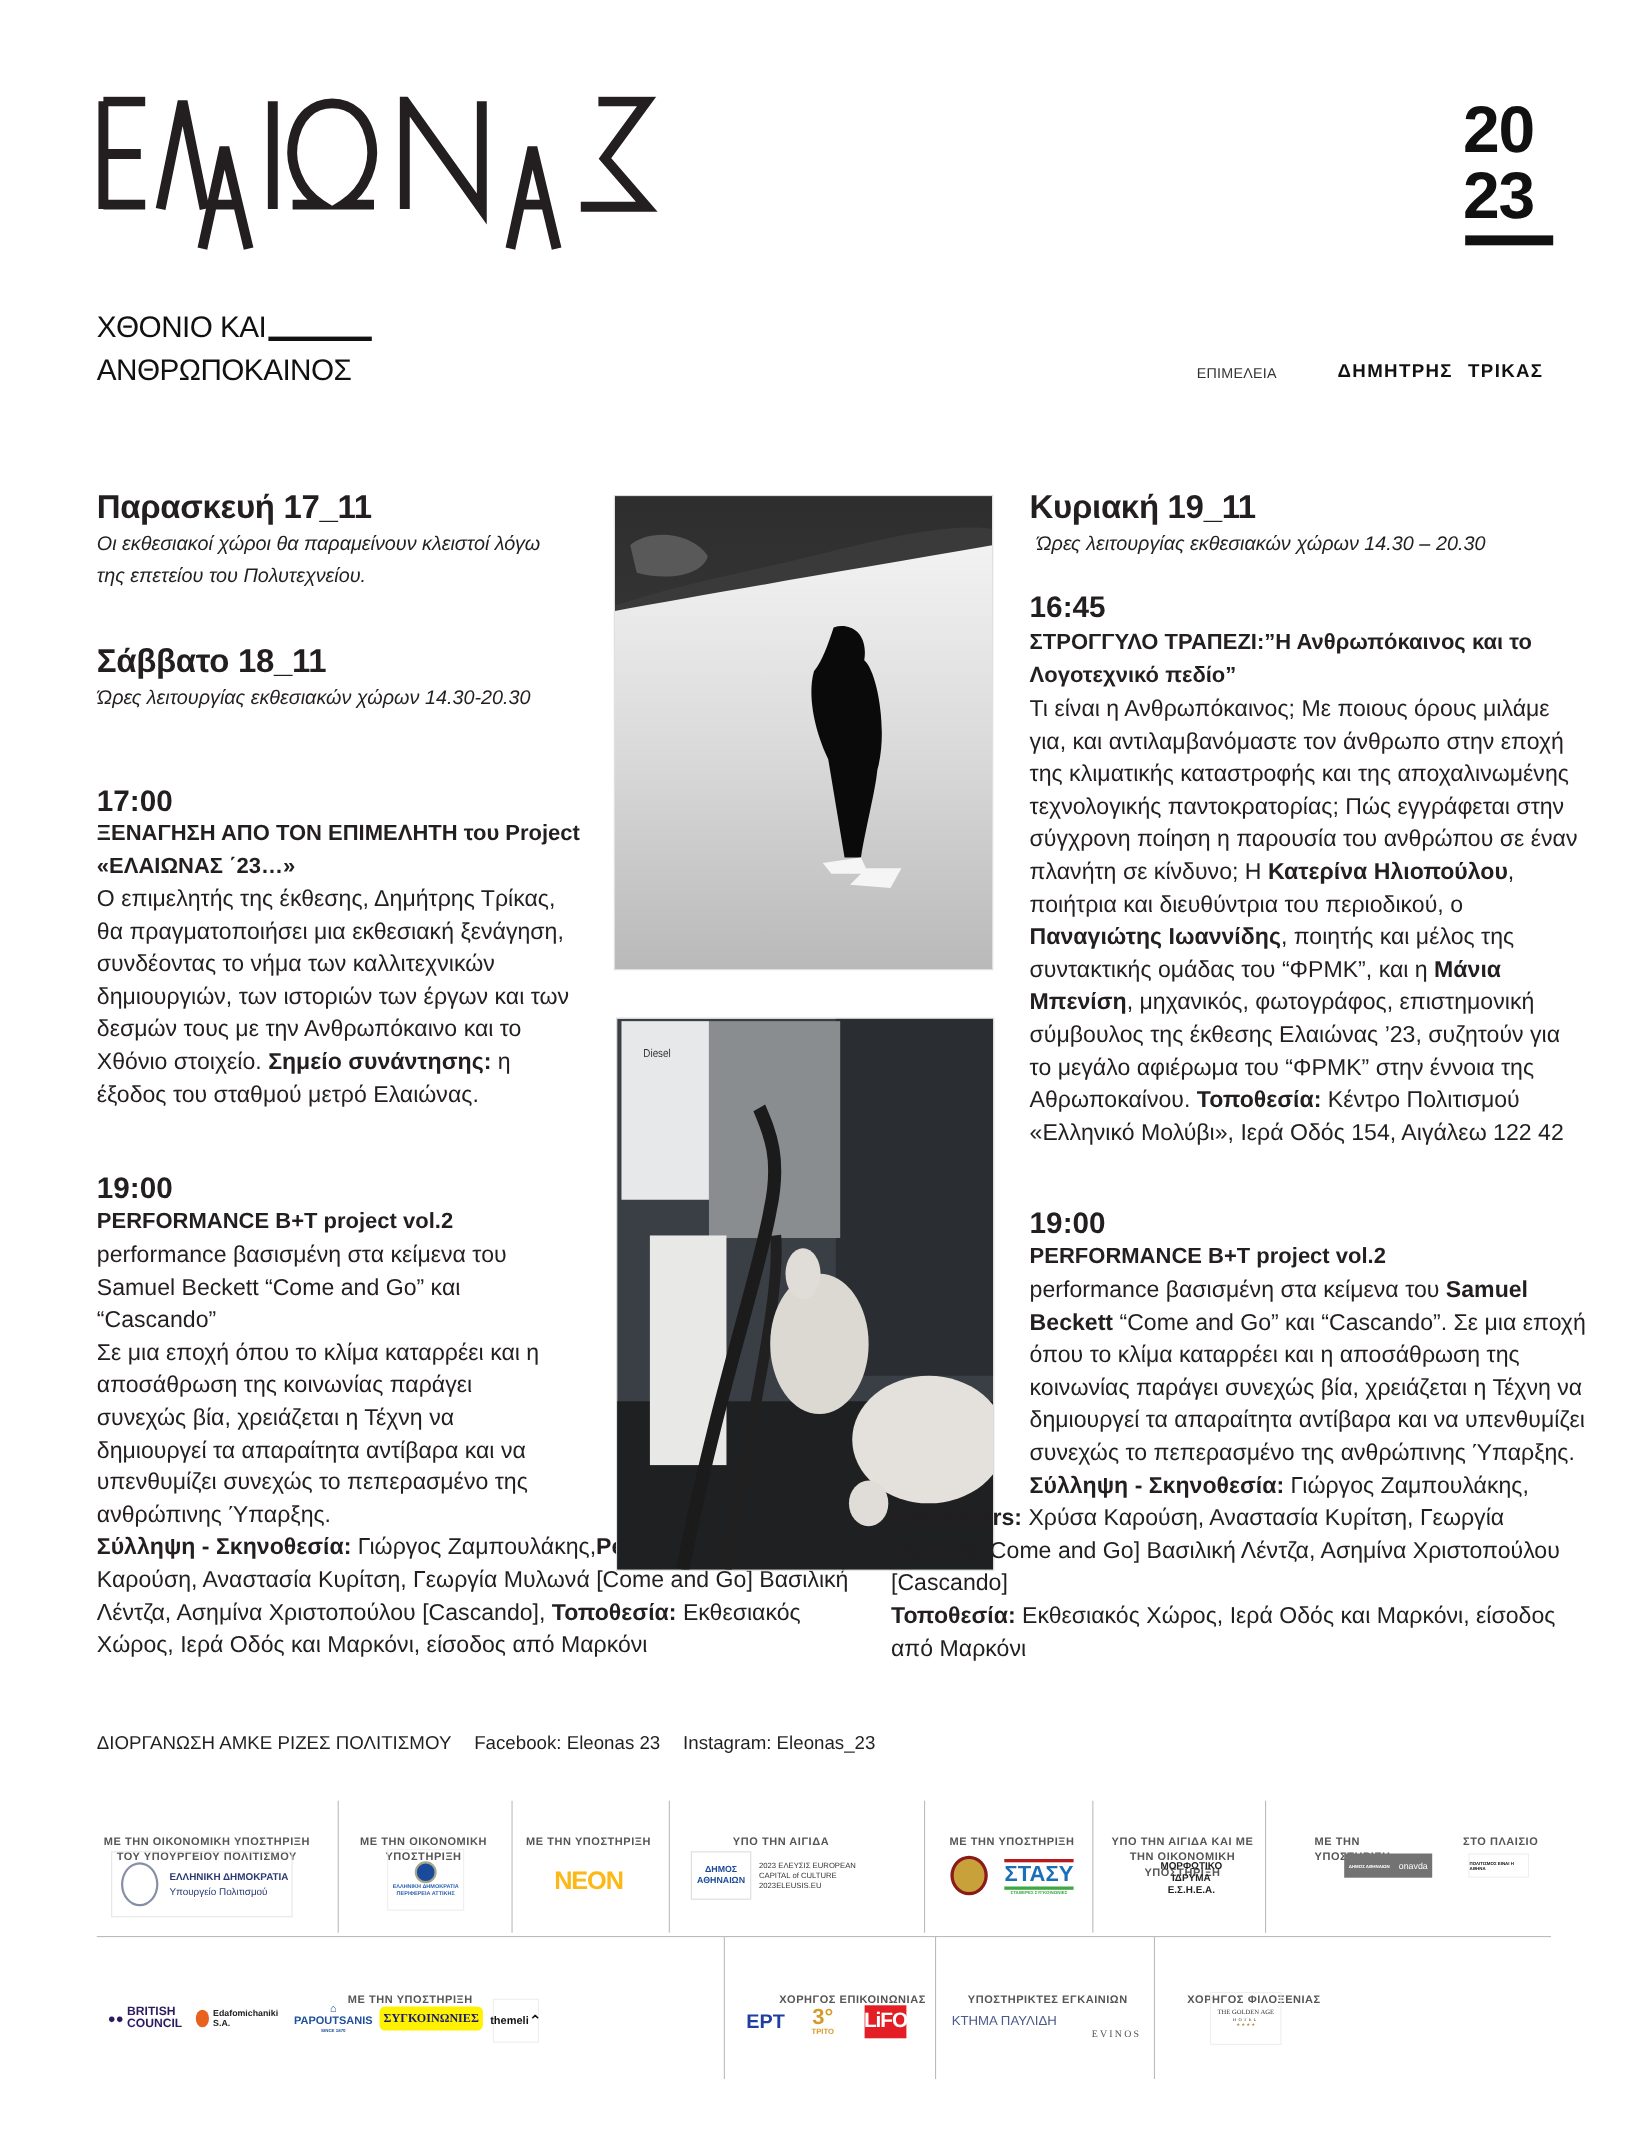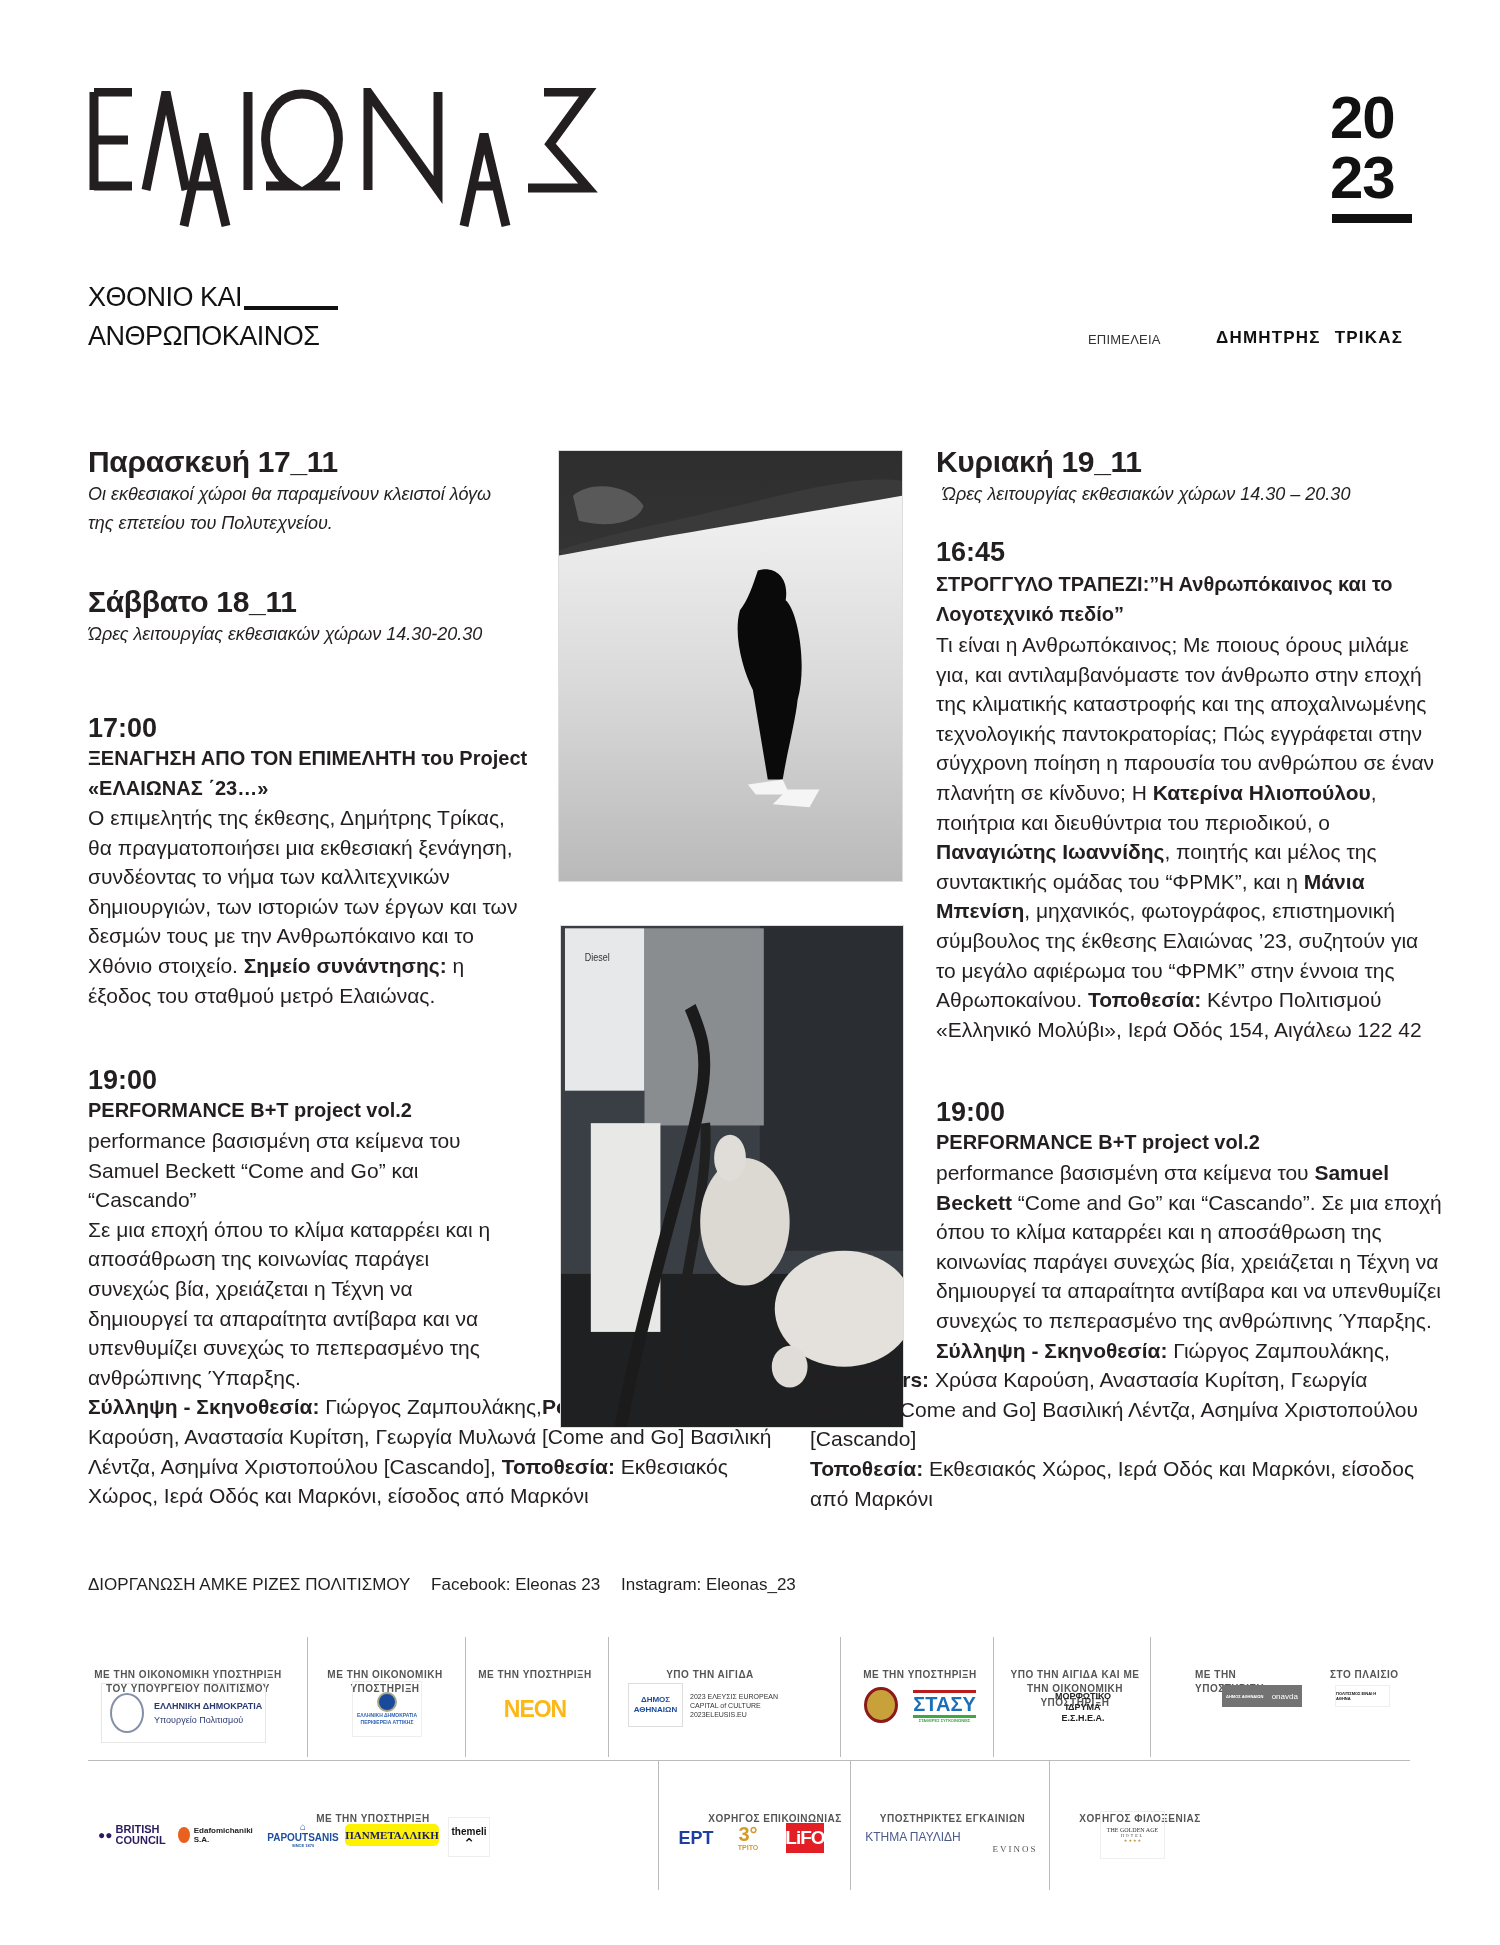--- a/index.html
+++ b/index.html
@@ -272,22 +272,22 @@
 </div>
 <div class="logo" style="left:178px; top:1825px; width:80px; height:20px; font-size:8px; color:#222; justify-content:flex-start;">
   <span style="display:inline-block;width:14px;height:16px;border-radius:50%;background:#e8611e;margin-right:4px;"></span>
   <span>Edafomichaniki S.A.</span>
 </div>
 <div class="logo" style="left:273px; top:1815px; width:60px; height:38px; flex-direction:column; color:#1d4f9b; font-size:10px;">
   <span style="font-size:10px;">⌂</span>
   <span>PAPOUTSANIS</span>
   <span style="font-size:4px;">SINCE 1870</span>
 </div>
-<div class="logo" style="left:345px; top:1824px; width:94px; height:22px; background:#fff200; border-radius:5px; color:#1a1a6e; font-size:11px; font-family:'Liberation Serif',serif;">ΠΑΝΜΕΤΑΛΛΙΚΗ</div>
-<div class="logo" style="left:448px; top:1817px; width:42px; height:40px; border:1px solid #eee; flex-direction:column; font-size:10px; color:#111;">
+<div class="logo" style="left:345px; top:1824px; width:94px; height:22px; background:#fff200; border-radius:5px; color:#1a1a6e; font-size:11px; font-family:'Liberation Serif',serif;">ΣΥΓΚΟΙΝΩΝΙΕΣ</div>
+<div class="logo" style="left:448px; top:1817px; width:42px; height:40px; border:1px solid #eee; flex-direction:row; font-size:10px; color:#111;">
   <span>themeli</span>
   <span style="font-size:14px;line-height:12px;">⌃</span>
 </div>
 
 <div class="logo" style="left:680px; top:1822px; width:32px; height:32px; color:#1e3fa0; font-size:18px; font-family:'Liberation Sans',sans-serif;">ΕΡΤ</div>
 <div class="logo" style="left:735px; top:1818px; width:26px; height:38px; color:#d59b2a; font-size:7px; flex-direction:column;">
   <span style="font-size:20px;line-height:20px;">3°</span>
   <span>ΤΡΙΤΟ</span>
 </div>
 <div class="logo" style="left:786px; top:1823px; width:38px; height:30px; background:#e31e24; color:#fff; font-size:19px; letter-spacing:-1px;">LiFO</div>

